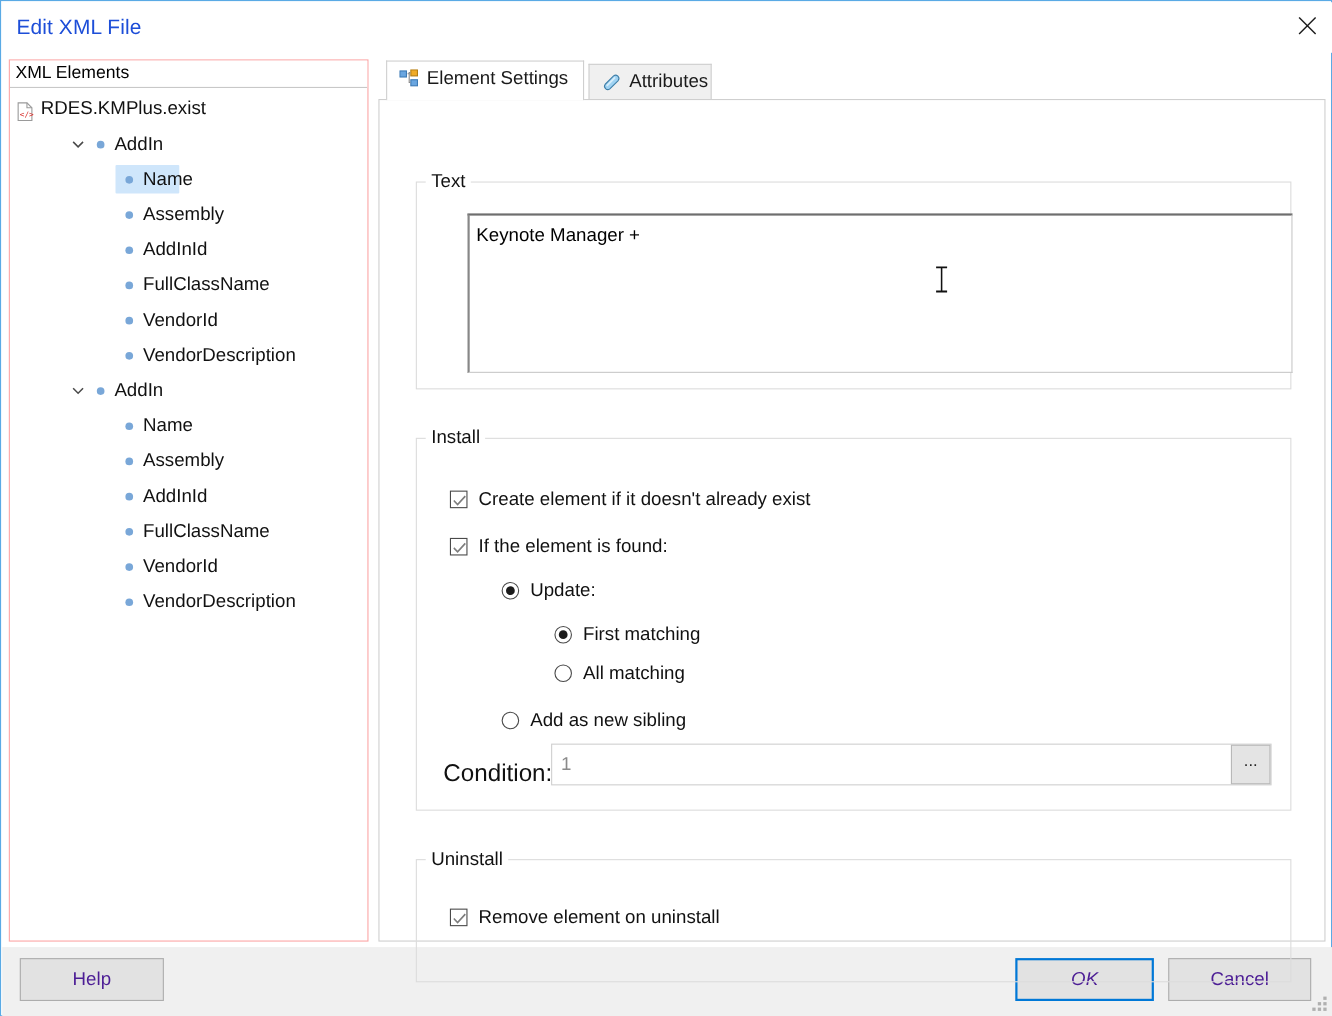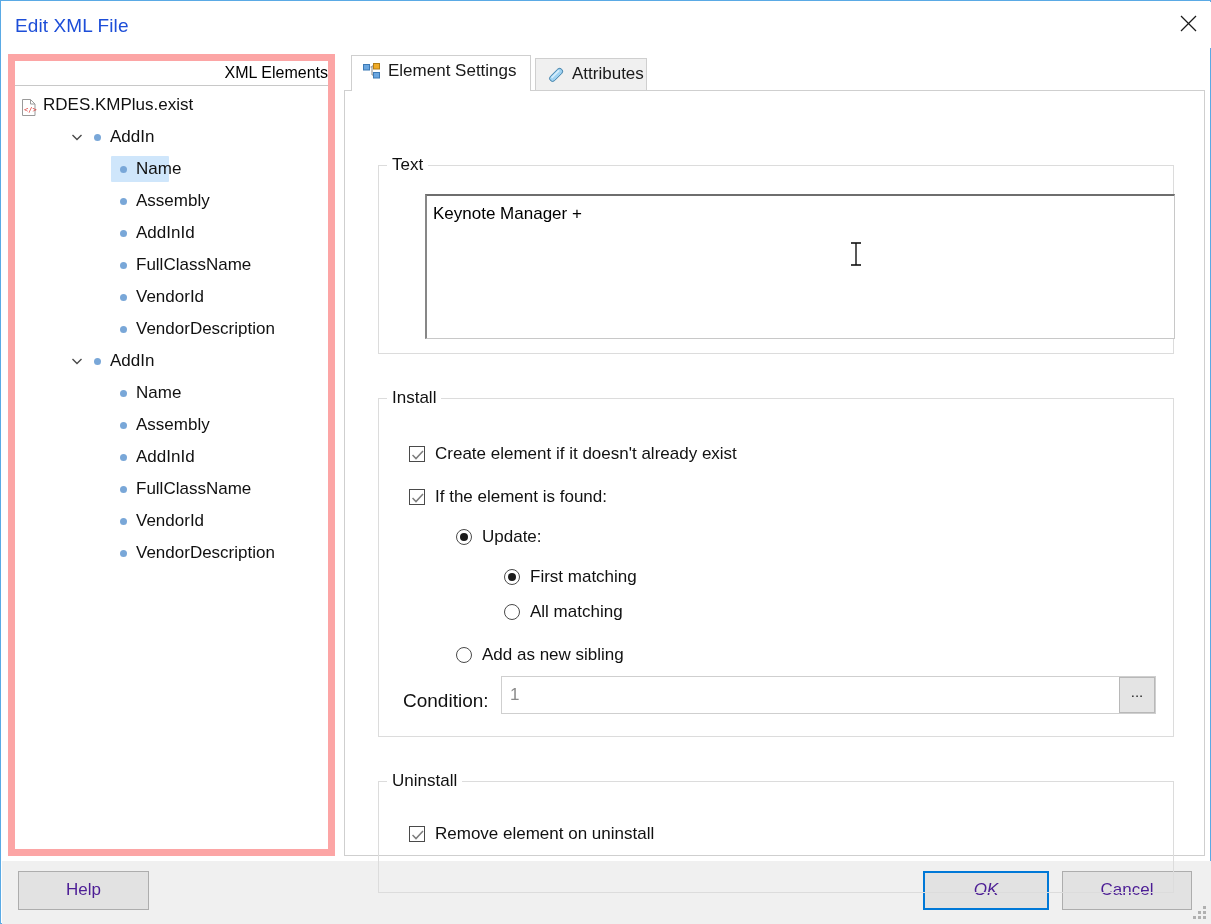--- a/index.html
+++ b/index.html
@@ -42,24 +42,23 @@
     cursor: default;
   }
   #close-btn svg { position:absolute; left:15px; top:13px; }
 
   
   #tree-panel {
     position: absolute;
     left: 7px; top: 53px;
     width: 327px; height: 802px;
     box-sizing: border-box;
-    border: 7px solid #fca5a5;
+    border: 1px solid #fca5a5;
     background: #ffffff;
     overflow: hidden;
-    text-align: right;
   }
   #tree-header {
     position: relative;
     height: 25px;
     box-sizing: border-box;
     border-bottom: 1px solid #c8c8c8;
     background: #ffffff;
     font-size: 16px;
     color: #000;
     padding: 3px 0 0 5px;
@@ -213,21 +212,21 @@
     width: 8px; height: 8px;
     border-radius: 50%;
     background: #1b1b1b;
   }
   .radiorow .rblabel { position: absolute; left: 26px; top: 0; }
 
   
   #cond-label {
     position: absolute;
     left: 24px; top: 291px;
-    font-size: 19px;
+    font-size: 22px;
     color: #111;
     white-space: nowrap;
   }
   #cond-input {
     position: absolute;
     left: 122px; top: 277px;
     width: 655px; height: 38px;
     box-sizing: border-box;
     border: 1px solid #cfcfcf;
     background: #ffffff;

